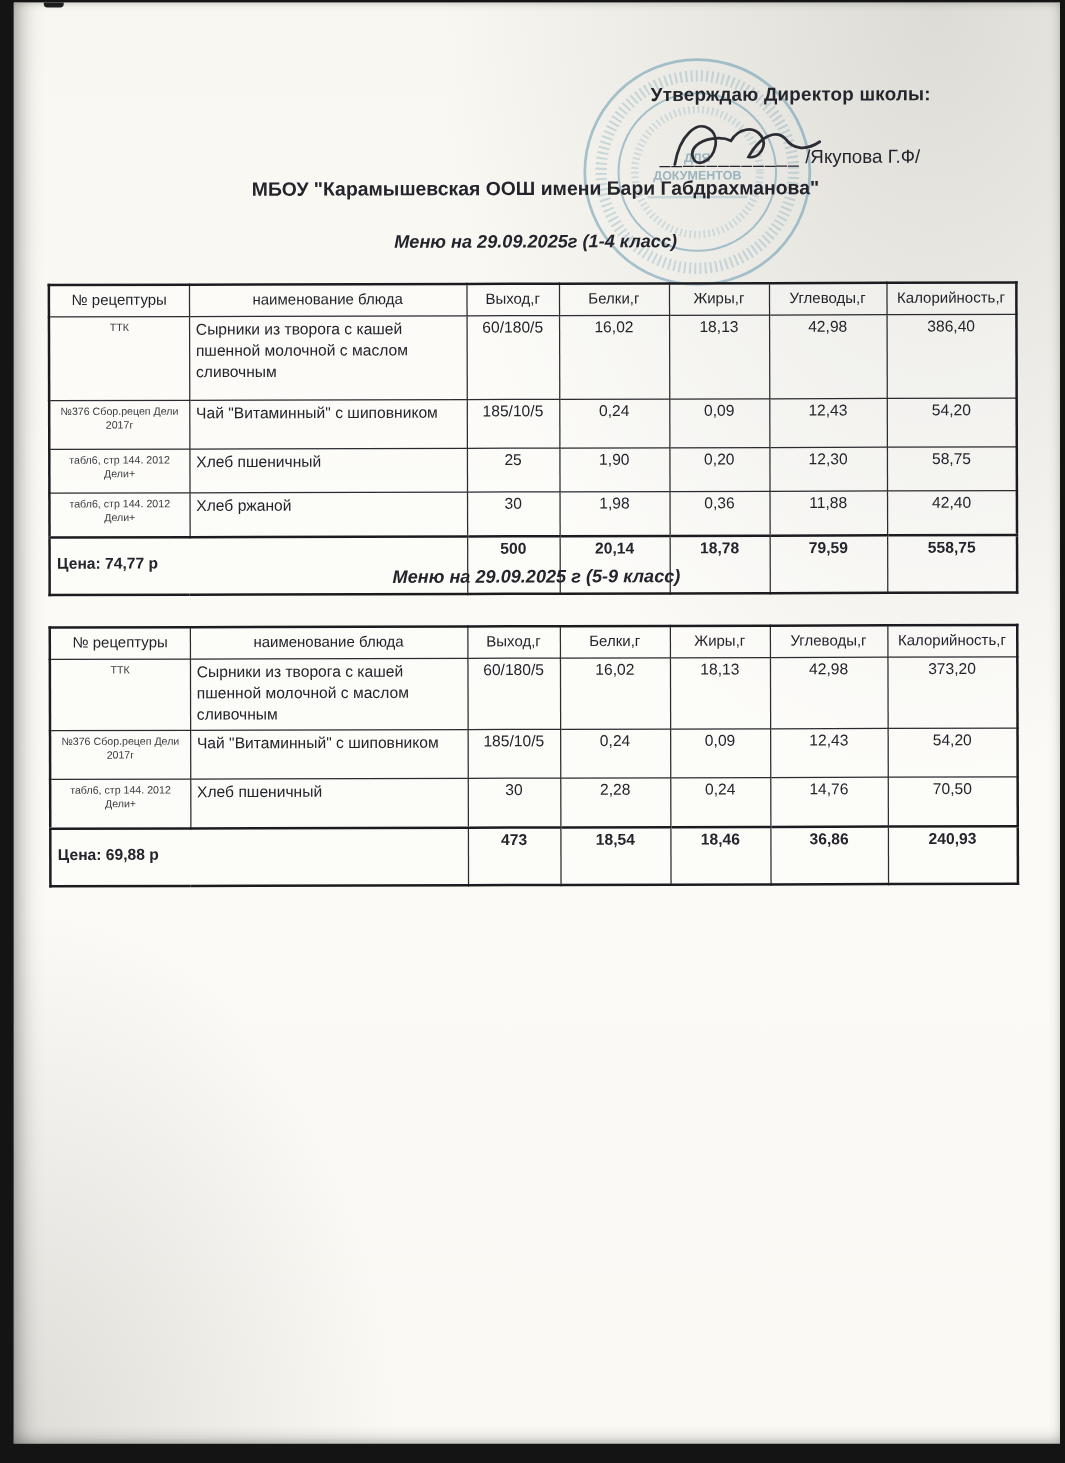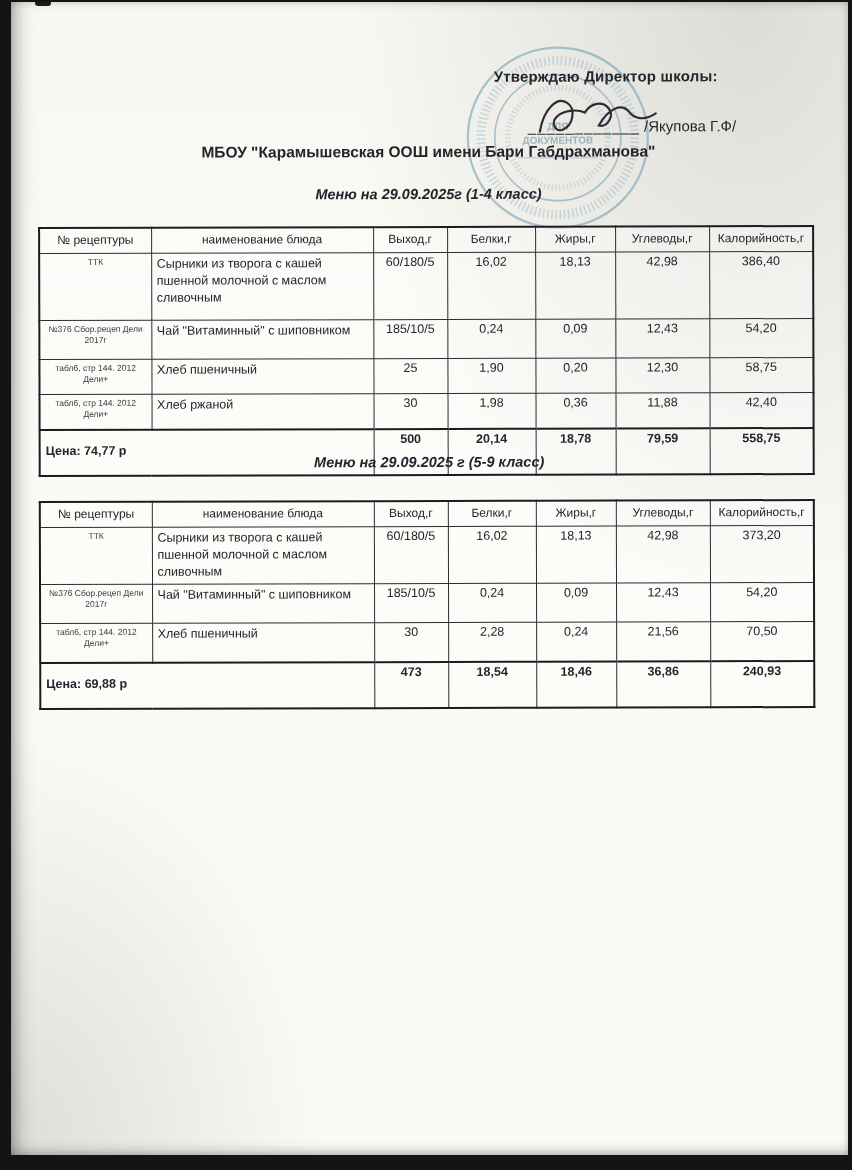--- a/index.html
+++ b/index.html
@@ -17,21 +17,21 @@
       linear-gradient(#f8f7f1, #fbfaf6 40%, #faf9f4);
     box-shadow:
       inset 16px 0 20px -14px rgba(35,35,35,0.5),
       inset -5px 0 9px -6px rgba(70,70,70,0.30),
       inset 0 -9px 13px -8px rgba(45,45,45,0.38),
       inset 0 5px 8px -6px rgba(60,60,60,0.25);
   }
   .content{position:absolute;inset:0;transform:rotate(-0.15deg);}
   .notch{position:absolute;left:24px;top:0;width:16px;height:4px;background:#1c1c1c;border-radius:0 0 3px 3px;}
 
-  .approve{position:absolute;left:484px;top:66px;font-size:15px;font-weight:bold;letter-spacing:.2px;}
+  .approve{position:absolute;left:511px;top:66px;font-size:15px;font-weight:bold;letter-spacing:.2px;}
   .sig-row{position:absolute;left:518px;top:116px;font-size:15px;font-weight:normal;white-space:nowrap;}
   .sig-row .blank{letter-spacing:1px;}
   .school{position:absolute;left:0;right:0;top:141px;text-align:center;font-size:15.5px;font-weight:bold;}
   .menu-title{position:absolute;left:0;right:0;text-align:center;font-size:14.5px;font-weight:bold;font-style:italic;}
   #menu-title-1{top:184px;}
   #menu-title-2{top:452px;}
 
   .stamp{position:absolute;left:452px;top:40px;width:192px;height:192px;opacity:.5;pointer-events:none;}
   .sig-svg{position:absolute;left:522px;top:90px;width:140px;height:52px;}
 
@@ -203,21 +203,21 @@
           <td class="c-num">0,09</td>
           <td class="c-num">12,43</td>
           <td class="c-num">54,20</td>
         </tr>
         <tr class="h36">
           <td class="c-recipe">табл6, стр 144. 2012 Дели+</td>
           <td class="c-dish">Хлеб пшеничный</td>
           <td class="c-num">30</td>
           <td class="c-num">2,28</td>
           <td class="c-num">0,24</td>
-          <td class="c-num">21,56</td>
+          <td class="c-num">14,76</td>
           <td class="c-num">70,50</td>
         </tr>
         <tr class="total-row">
           <td class="c-total-label" colspan="2">Цена: 69,88 р</td>
           <td class="c-num">473</td>
           <td class="c-num">18,54</td>
           <td class="c-num">18,46</td>
           <td class="c-num">36,86</td>
           <td class="c-num">240,93</td>
         </tr>

